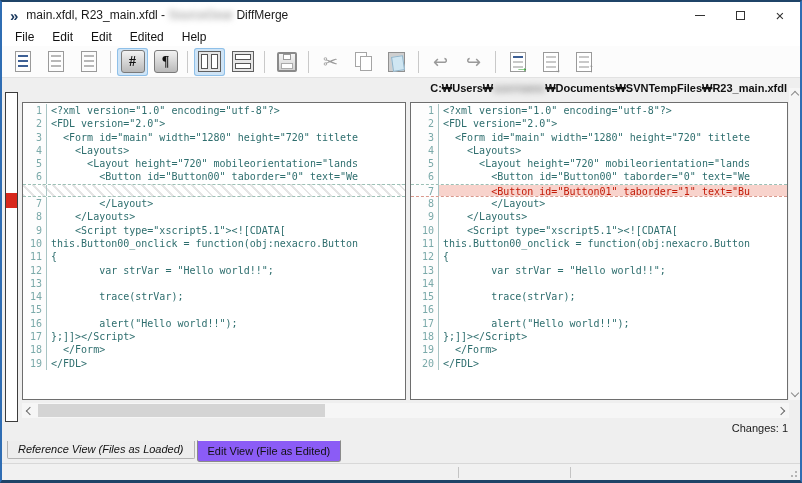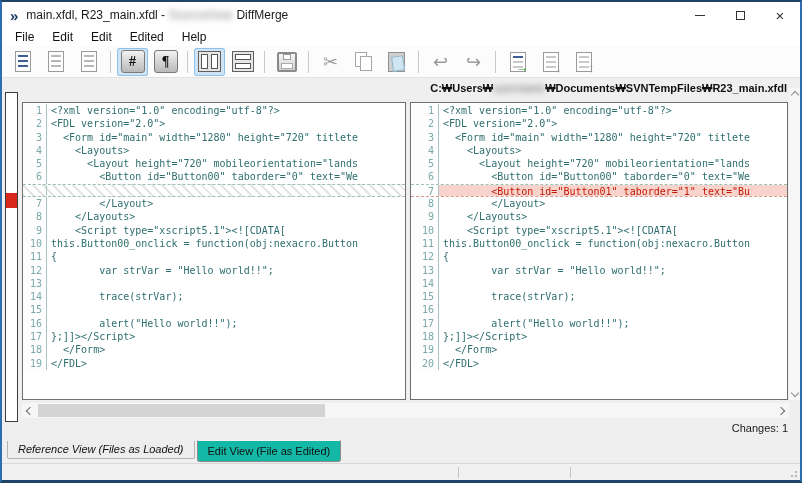--- a/index.html
+++ b/index.html
@@ -112,21 +112,21 @@
   .chev-r { right:5px; transform:translateY(-50%) rotate(225deg); }
   .hthumb { position:absolute; left:16px; top:1px; height:13px; width:287px; background:#d4d4d4; }
 
   .changes { position:absolute; right:12px; top:420px; font-size:11px; color:#1a1a1a; }
 
   
   .tabs { position:absolute; left:5px; top:438px; display:flex; align-items:flex-start; }
   .tab { font-size:11px; color:#111; padding:2px 10px 3px 10px; }
   .tab.inactive { border:1px solid #b3b3b3; border-top:none; background:#ededed; margin-top:1px;
                   border-radius:0 0 2px 2px;font-style:italic; }
-  .tab.active { border:1px solid #8a8a8a; border-top:1px solid #f3f3f3; background:#14b8a6;
+  .tab.active { border:1px solid #8a8a8a; border-top:1px solid #f3f3f3; background:#8b5cf6;
                 padding-top:4px; padding-bottom:4px; border-radius:0 0 3px 3px; margin-left:2px; }
 
   
   .statusbar { position:absolute; left:0; top:461px; width:798px; height:17px; background:#f1f1f1;
                border-top:1px solid #d8d8d8; font-size:11px; color:#1a1a1a; }
   .sb-sep { position:absolute; top:3px; width:1px; height:11px; background:#c4c4c4; }
   .sb-text { position:absolute; top:16px; white-space:pre; }
   .grip { position:absolute; right:2px; bottom:2px; width:10px; height:10px;
           background:
             radial-gradient(circle at 8px 8px, #b5b5b5 1px, transparent 1.4px),

